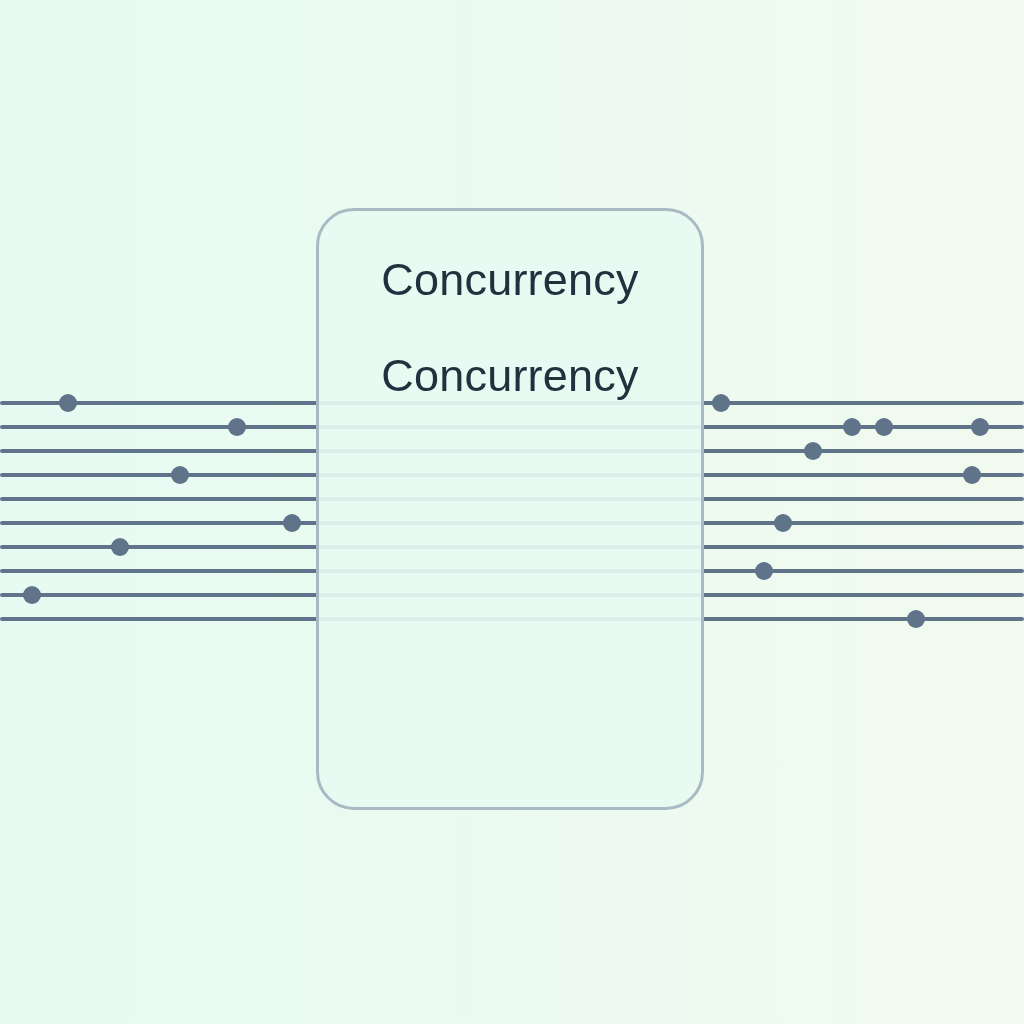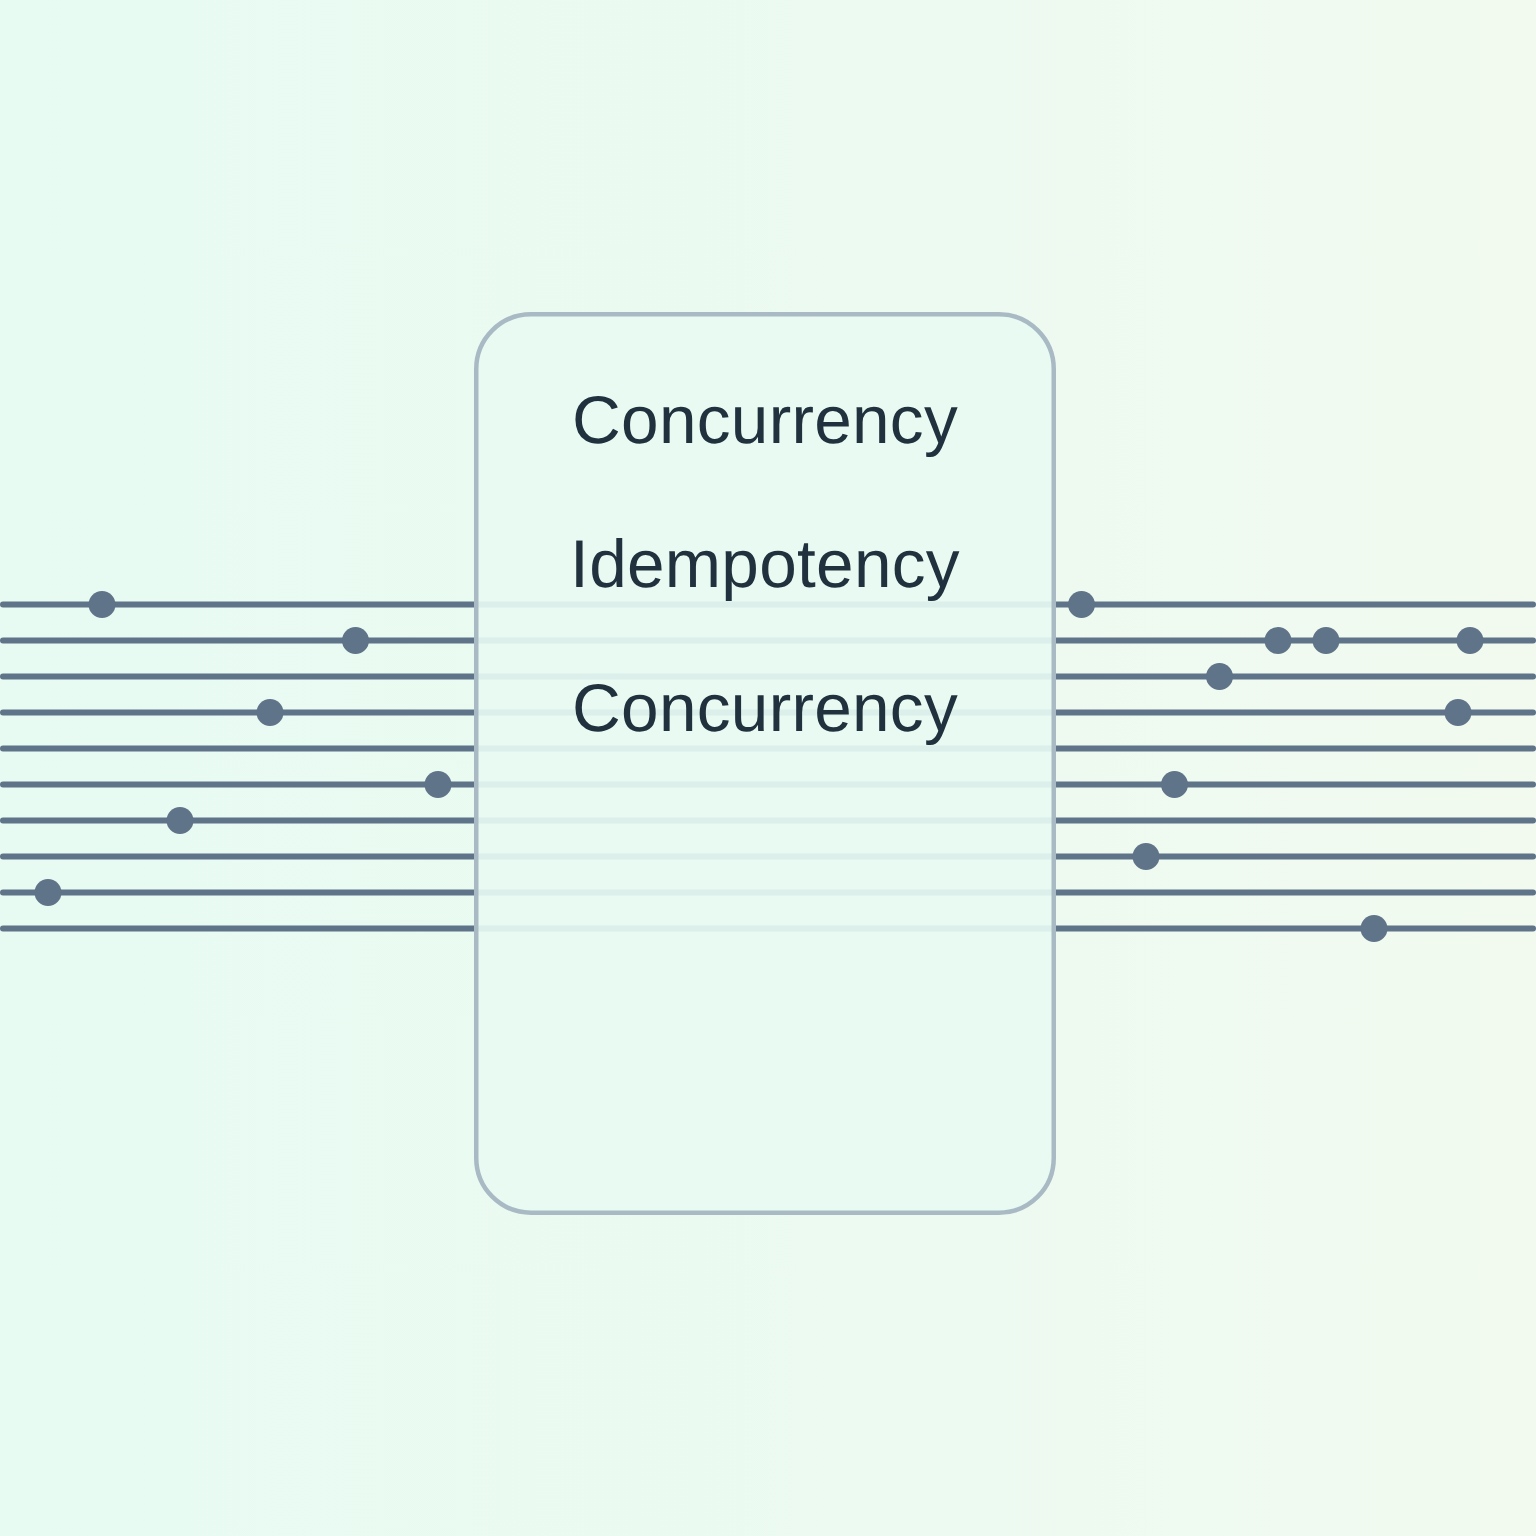--- a/index.html
+++ b/index.html
@@ -84,17 +84,16 @@
       <div class="line" style="top: 569px; height: 4px;"></div>
       <div class="dot" style="left: 755px; top: 562px;"></div>
       <div class="line" style="top: 593px; height: 4px;"></div>
       <div class="dot" style="left: 23px; top: 586px;"></div>
       <div class="line" style="top: 617px; height: 4px;"></div>
       <div class="dot" style="left: 907px; top: 610px;"></div>
     </div>
   <div class="card">
     <ul class="card-list" id="card-list">
         <li class="concept">Concurrency</li>
-        <li class="concept">Idempotency</li>
         <li class="concept">Concurrency</li>
       </ul>
   </div>
 </div>
 
 </body></html>

